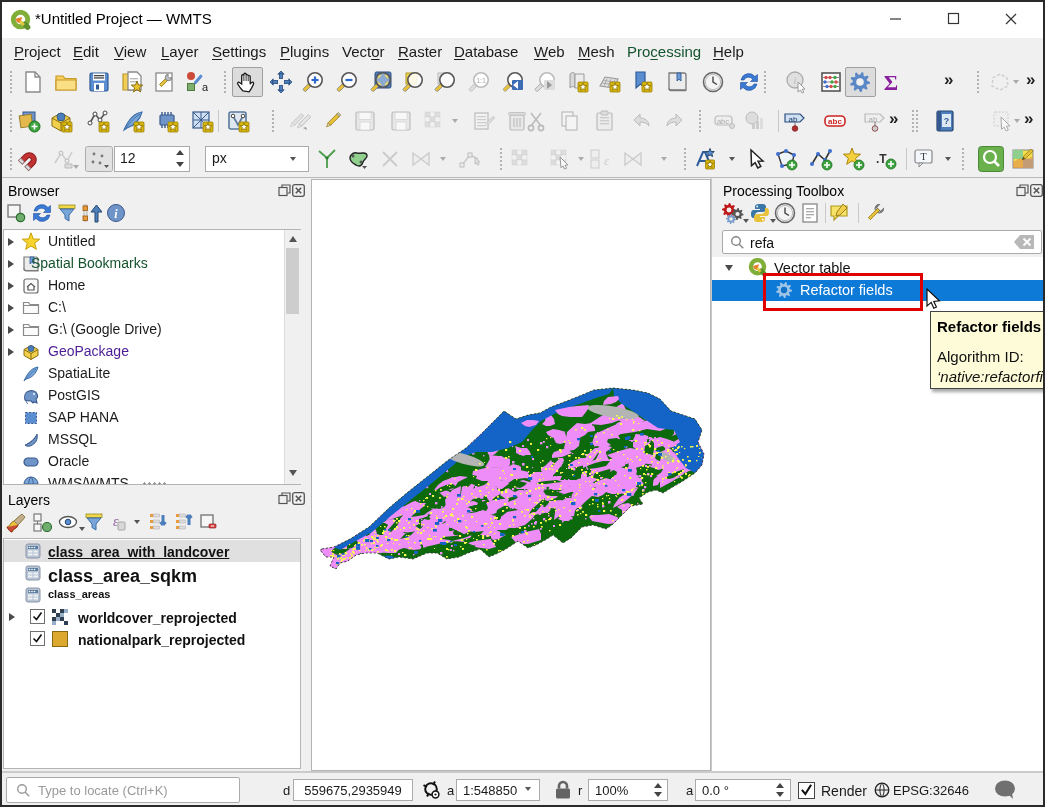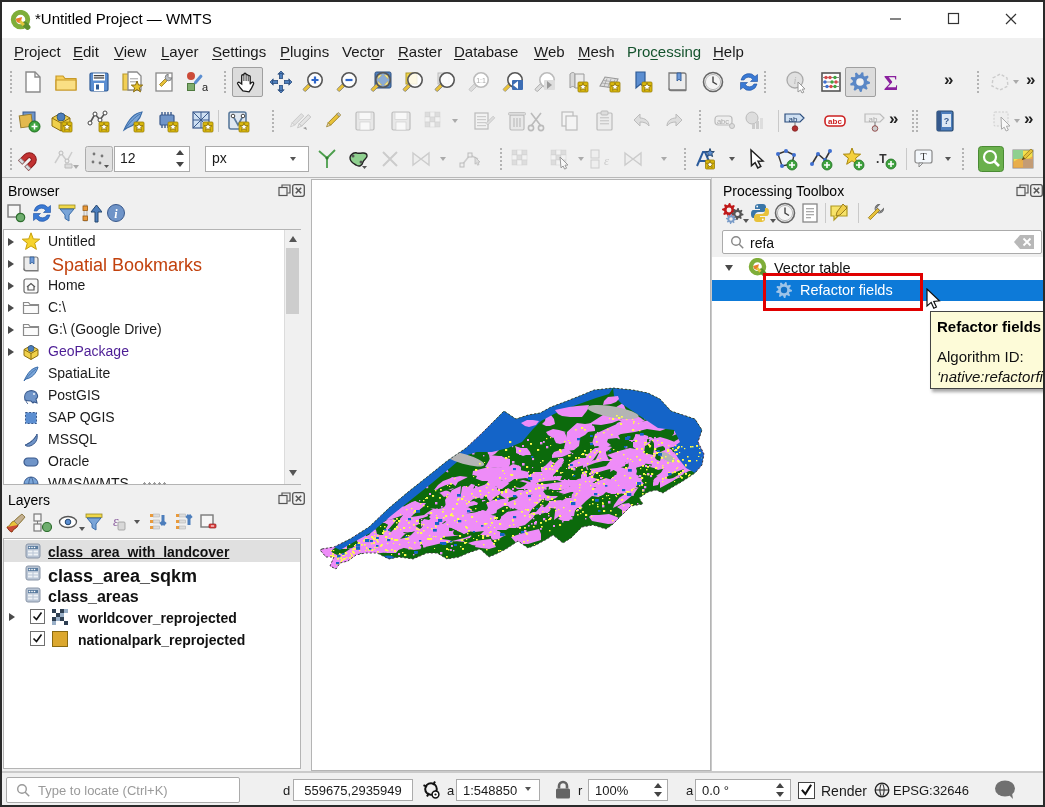--- a/index.html
+++ b/index.html
@@ -759,21 +759,21 @@
   </div>
 <div class="abs" style="left:48px;top:233px;font-size:14px;color:#1a1a1a;font-weight:normal;white-space:nowrap;">Untitled</div>
 <div class="abs" style="left:8px;top:260px;width:0;height:0;border-top:4.5px solid transparent;border-bottom:4.5px solid transparent;border-left:6px solid #4a4a4a"></div>
 <div class="ic" style="left:21px;top:255px;width:20px;height:18px;">
     <svg width="20" height="18" viewBox="0 0 20 18">
       <path d="M3 2h12a2 2 0 0 1 2 2v12H5a2 2 0 0 1-2-2z" fill="#ececec" stroke="#7a7a7a" stroke-width="1.2"></path>
       <path d="M3 13.5a2 2 0 0 0 2 2h12" fill="none" stroke="#7a7a7a" stroke-width="1.2"></path>
       <path d="M9 2h4v7l-2-1.8L9 9z" fill="#6f9bd8" stroke="#2d5a96" stroke-width="0.8"></path>
     </svg>
   </div>
-<div class="abs" style="left:52px;top:255px;font-size:18px;color:#c2410c;font-weight:normal;white-space:nowrap;">Spatial Bookmarks</div>
+<div class="abs" style="left:31px;top:255px;font-size:14px;color:#14532d;font-weight:normal;white-space:nowrap;">Spatial Bookmarks</div>
 <div class="abs" style="left:8px;top:282px;width:0;height:0;border-top:4.5px solid transparent;border-bottom:4.5px solid transparent;border-left:6px solid #4a4a4a"></div>
 <div class="ic" style="left:22px;top:277px;width:18px;height:18px;">
     <svg width="18" height="18" viewBox="0 0 18 18">
       <rect x="2" y="2" width="14" height="14" rx="2" fill="#fafafa" stroke="#6a6a6a" stroke-width="1.2"></rect>
       <path d="M5 10l4-3.5 4 3.5M6 9.5V13h6V9.5" fill="none" stroke="#555" stroke-width="1.2"></path>
     </svg>
   </div>
 <div class="abs" style="left:48px;top:277px;font-size:14px;color:#1a1a1a;font-weight:normal;white-space:nowrap;">Home</div>
 <div class="abs" style="left:8px;top:304px;width:0;height:0;border-top:4.5px solid transparent;border-bottom:4.5px solid transparent;border-left:6px solid #4a4a4a"></div>
 <div class="ic" style="left:22px;top:300px;width:18px;height:16px;">
@@ -813,21 +813,21 @@
       <circle cx="12" cy="7" r="0.9" fill="#fff"></circle>
       <path d="M4 13c0 2 1 3 2 4" stroke="#39598c" fill="none"></path>
     </svg>
   </div>
 <div class="abs" style="left:48px;top:387px;font-size:14px;color:#1a1a1a;font-weight:normal;white-space:nowrap;">PostGIS</div>
 <div class="ic" style="left:22px;top:409px;width:18px;height:18px;">
     <svg width="18" height="18" viewBox="0 0 18 18">
       <rect x="3.5" y="3.5" width="11" height="11" fill="#5b8ed1" stroke="#39598c" stroke-width="1" stroke-dasharray="2,1.6"></rect>
     </svg>
   </div>
-<div class="abs" style="left:48px;top:409px;font-size:14px;color:#1a1a1a;font-weight:normal;white-space:nowrap;">SAP QGIS</div>
+<div class="abs" style="left:48px;top:409px;font-size:14px;color:#1a1a1a;font-weight:normal;white-space:nowrap;">SAP HANA</div>
 <div class="ic" style="left:22px;top:431px;width:18px;height:18px;">
     <svg width="18" height="18" viewBox="0 0 18 18">
       <path d="M3 14C9 12 13 8 15 3c1 5-1 10-7 12-2 .7-4 0-5-1z" fill="#6f94c8" stroke="#39598c" stroke-width="1"></path>
       <path d="M5 13c4-2 7-5 9-8" stroke="#39598c" fill="none" stroke-width="0.8"></path>
     </svg>
   </div>
 <div class="abs" style="left:48px;top:431px;font-size:14px;color:#1a1a1a;font-weight:normal;white-space:nowrap;">MSSQL</div>
 <div class="ic" style="left:22px;top:453px;width:18px;height:18px;">
     <svg width="18" height="18" viewBox="0 0 18 18">
       <rect x="2" y="5" width="14" height="8" rx="4" fill="#6f94c8" stroke="#39598c" stroke-width="1.2"></rect>
@@ -961,21 +961,21 @@
       <rect x="3" y="3" width="10" height="3" fill="#5b7da0"></rect>
       <rect x="3" y="7.5" width="4.5" height="2" fill="#eef2f6"></rect>
       <rect x="8.5" y="7.5" width="4.5" height="2" fill="#eef2f6"></rect>
       <rect x="3" y="10.5" width="4.5" height="2" fill="#eef2f6"></rect>
       <rect x="8.5" y="10.5" width="4.5" height="2" fill="#eef2f6"></rect>
       <circle cx="4.5" cy="4.5" r="0.8" fill="#fff"></circle>
       <circle cx="7" cy="4.5" r="0.8" fill="#fff"></circle>
       <circle cx="9.5" cy="4.5" r="0.8" fill="#fff"></circle>
     </svg>
   </div>
-<div class="abs" style="left:48px;top:588px;font-size:16px;color:#111;font-weight:bold;white-space:nowrap;">class_areas</div>
+<div class="abs" style="left:48px;top:588px;font-size:11px;color:#111;font-weight:bold;white-space:nowrap;">class_areas</div>
 <div class="abs" style="left:9px;top:613px;width:0;height:0;border-top:4.5px solid transparent;border-bottom:4.5px solid transparent;border-left:6px solid #4a4a4a"></div>
 <div class="abs" style="left:30px;top:609px;width:15px;height:15px;background:#fff;border:1px solid #707070">
     <svg width="13" height="13" viewBox="0 0 13 13">
       <path d="M2.5 6.5l3 3 5-7" stroke="#111" stroke-width="1.6" fill="none"></path>
     </svg>
   </div>
 <div class="ic" style="left:52px;top:609px;width:16px;height:16px;">
     <svg width="16" height="16" viewBox="0 0 16 16">
       <rect x="0" y="0" width="4" height="4" fill="#2e3f52"></rect>
       <rect x="0" y="4" width="4" height="4" fill="#fff"></rect>

